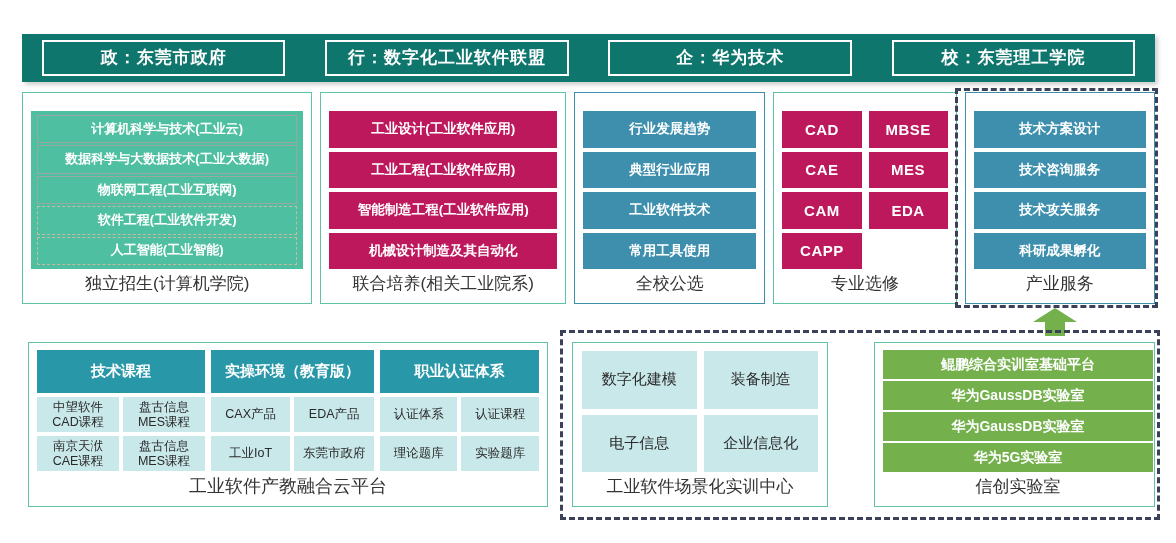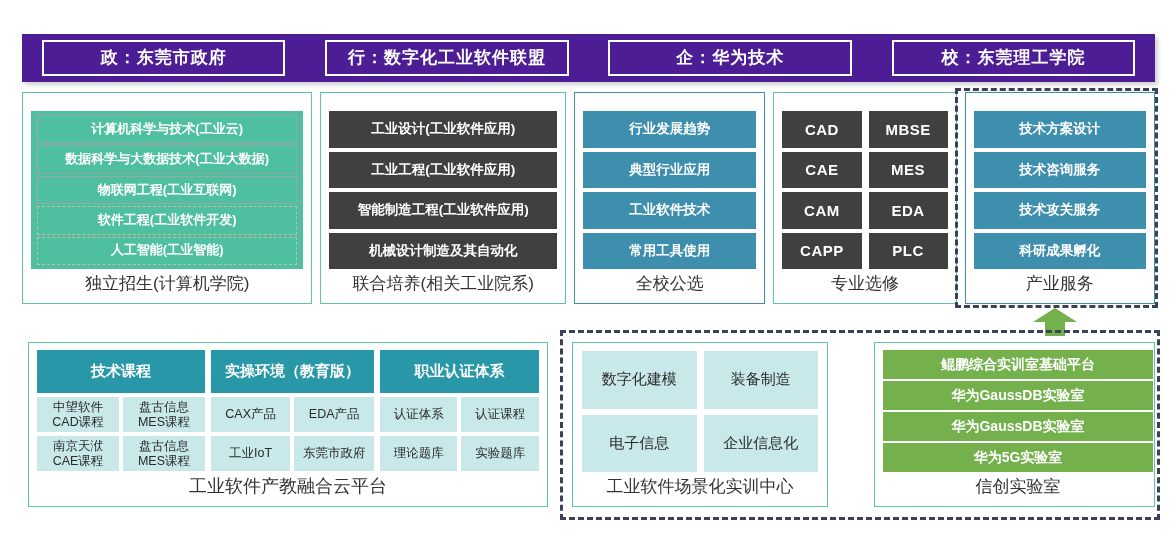--- a/index.html
+++ b/index.html
@@ -10,21 +10,21 @@
     overflow: hidden;
   }
 
   #stage { position: relative; width: 1176px; height: 543px; background: #fff; }
 
   
   .header-bar {
     position: absolute;
     left: 22px; top: 34px;
     width: 1133px; height: 48px;
-    background: #4c1d95;
+    background: #0f766e;
     box-shadow: 3px 3px 4px rgba(0,0,0,0.18);
     display: flex;
     align-items: center;
   }
   .header-cell {
     flex: 1 1 0;
     display: flex;
     align-items: center;
     justify-content: center;
   }
@@ -77,21 +77,21 @@
     display: flex;
     align-items: center;
     justify-content: center;
     color: #ffffff;
     font-weight: bold;
     font-size: 13.5px;
     text-align: center;
     line-height: 1.15;
     white-space: nowrap;
   }
-  .chip.green  { background: #404040; }
+  .chip.green  { background: #be185d; }
   .chip.blue   { background: #3D8FAD; }
   .chip.solid-in  { border: 1px solid #9AA7A3; }
   .chip.dashed-in { border: 1px dashed #C8B9A0; }
 
   
   .green-block {
     background: #4FBFA1;
     flex: 1 1 auto;
     display: flex;
     flex-direction: column;
@@ -274,21 +274,20 @@
 
     <div class="panel" style="width:185px">
       <div class="grid-2">
         <div class="chip green">CAD</div>
         <div class="chip green">MBSE</div>
         <div class="chip green">CAE</div>
         <div class="chip green">MES</div>
         <div class="chip green">CAM</div>
         <div class="chip green">EDA</div>
         <div class="chip green">CAPP</div>
-        <div class="chip green">PLC</div>
       </div>
       <div class="panel-caption">专业选修</div>
     </div>
 
     <div class="panel blue-border" style="width:192px">
       <div class="panel-body">
         <div class="chip blue">技术方案设计</div>
         <div class="chip blue">技术咨询服务</div>
         <div class="chip blue">技术攻关服务</div>
         <div class="chip blue">科研成果孵化</div>

